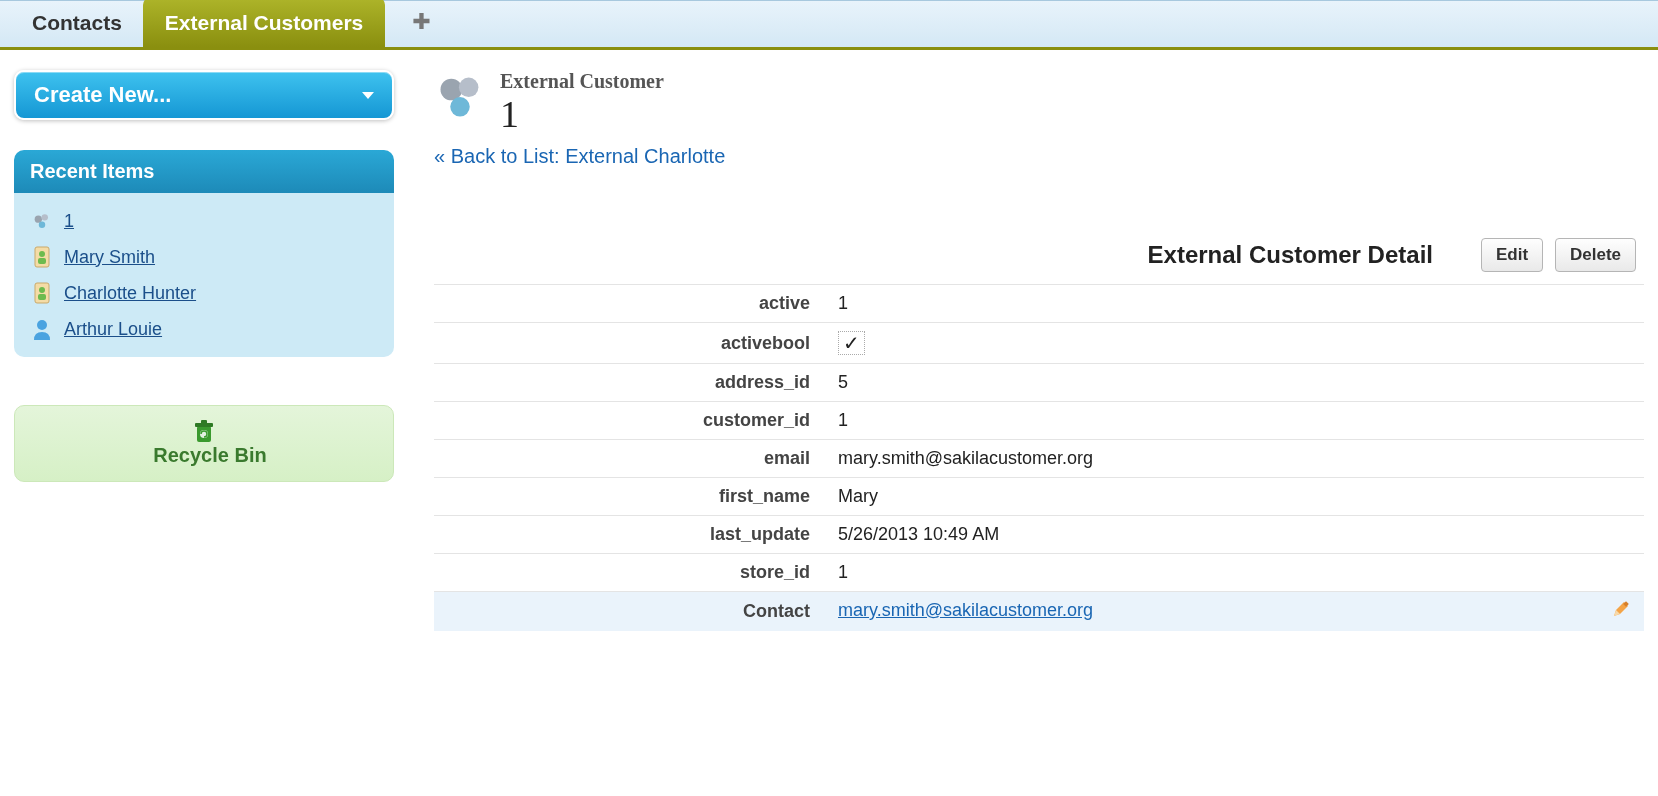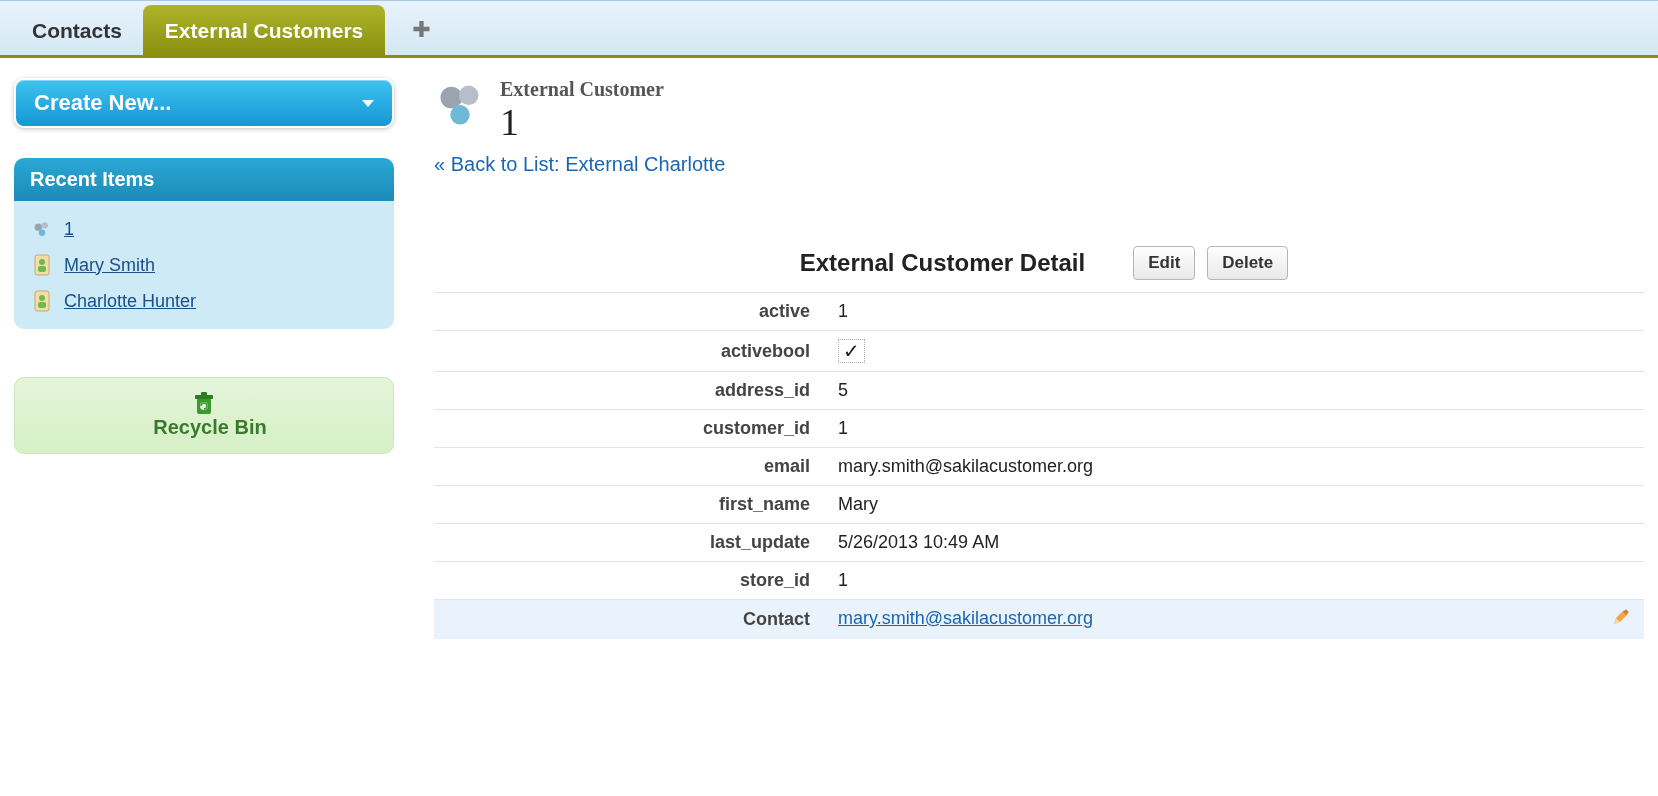--- a/index.html
+++ b/index.html
@@ -10,21 +10,21 @@
     background: #fff;
     color: #222;
   }
   .tab-bar {
     background: linear-gradient(to bottom, #e8f3fb 0%, #d4e8f5 100%);
     border-top: 1px solid #a7c8de;
     border-bottom: 3px solid #8a8f0f;
     display: flex;
     align-items: flex-end;
     padding: 0 10px;
-    height: 58px;
+    height: 50px;
   }
   .tab {
     padding: 14px 22px 12px 22px;
     font-size: 21px;
     font-weight: bold;
     color: #333;
     cursor: pointer;
     margin-right: -1px;
   }
   .tab.active {
@@ -141,21 +141,21 @@
   .back-link {
     margin-top: 12px;
     font-size: 20px;
     color: #1a66b3;
   }
   .back-link a { color: #1a66b3; text-decoration: none; cursor: pointer; }
   .detail-header {
     margin-top: 70px;
     display: flex;
     align-items: center;
-    justify-content: center;
+    justify-content: flex-end;
     padding: 0 8px 12px 18px;
     gap: 40px;
   }
   .detail-title {
     font-size: 24px;
     font-weight: bold;
     color: #222;
   }
   .btn {
     background: linear-gradient(to bottom, #fefefe, #e9e9e9);
@@ -229,20 +229,29 @@
         </div>
         <div class="recent-item">
           <span class="ico">
             <svg width="20" height="22" viewBox="0 0 20 22">
                 <rect x="3" y="1" width="14" height="20" rx="2" fill="#f4dca6" stroke="#c9a96a"></rect>
                 <circle cx="10" cy="8" r="3" fill="#6dbb4e"></circle>
                 <rect x="6" y="12" width="8" height="6" rx="2" fill="#6dbb4e"></rect>
               </svg>
           </span>
           <a>Charlotte Hunter</a>
+        </div>
+        <div class="recent-item">
+          <span class="ico">
+            <svg width="20" height="22" viewBox="0 0 20 22">
+                <circle cx="10" cy="7" r="5" fill="#4aa3e0"></circle>
+                <path d="M2 22 Q2 14 10 14 Q18 14 18 22 Z" fill="#4aa3e0"></path>
+              </svg>
+          </span>
+          <a>Arthur Louie</a>
         </div>
       </div>
     </div>
 
     <div class="recycle-bin">
       <span class="ico">
         <svg width="22" height="24" viewBox="0 0 22 24">
             <rect x="4" y="6" width="14" height="16" rx="2" fill="#3a9a2e"></rect>
             <rect x="2" y="3" width="18" height="4" rx="1" fill="#2e7a24"></rect>
             <rect x="8" y="0" width="6" height="4" rx="1" fill="#2e7a24"></rect>

